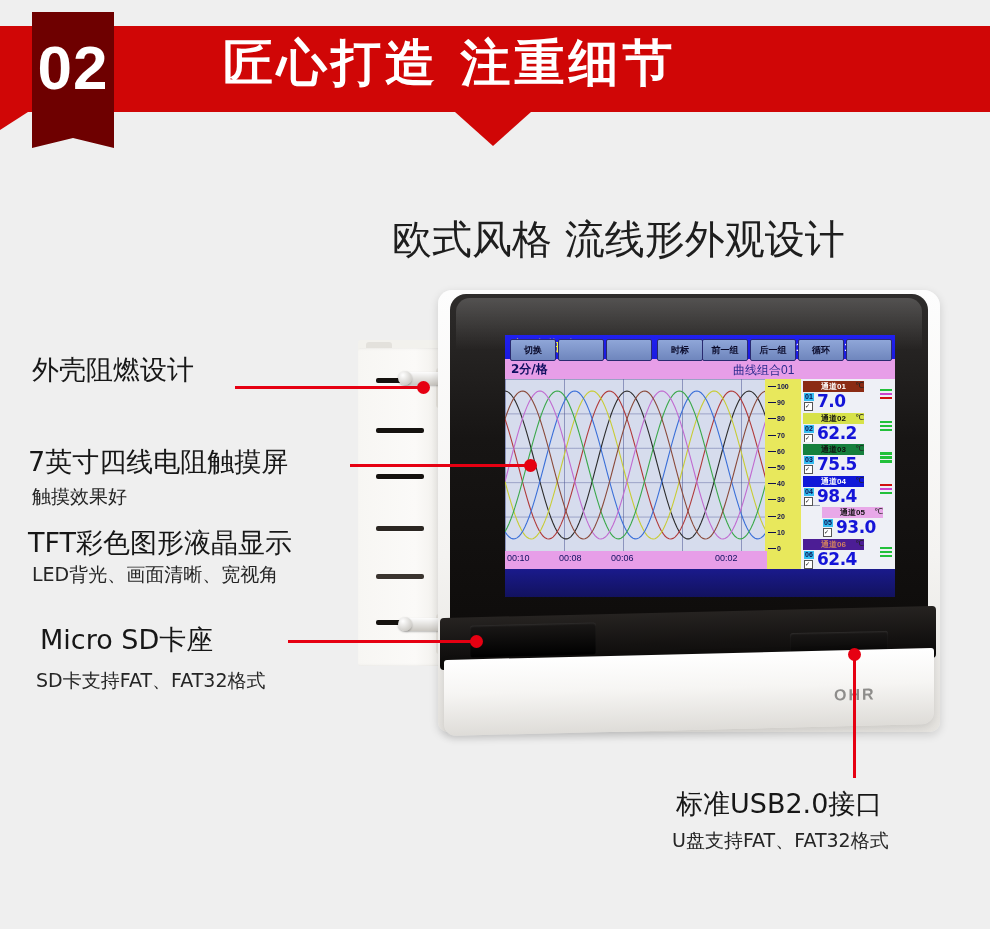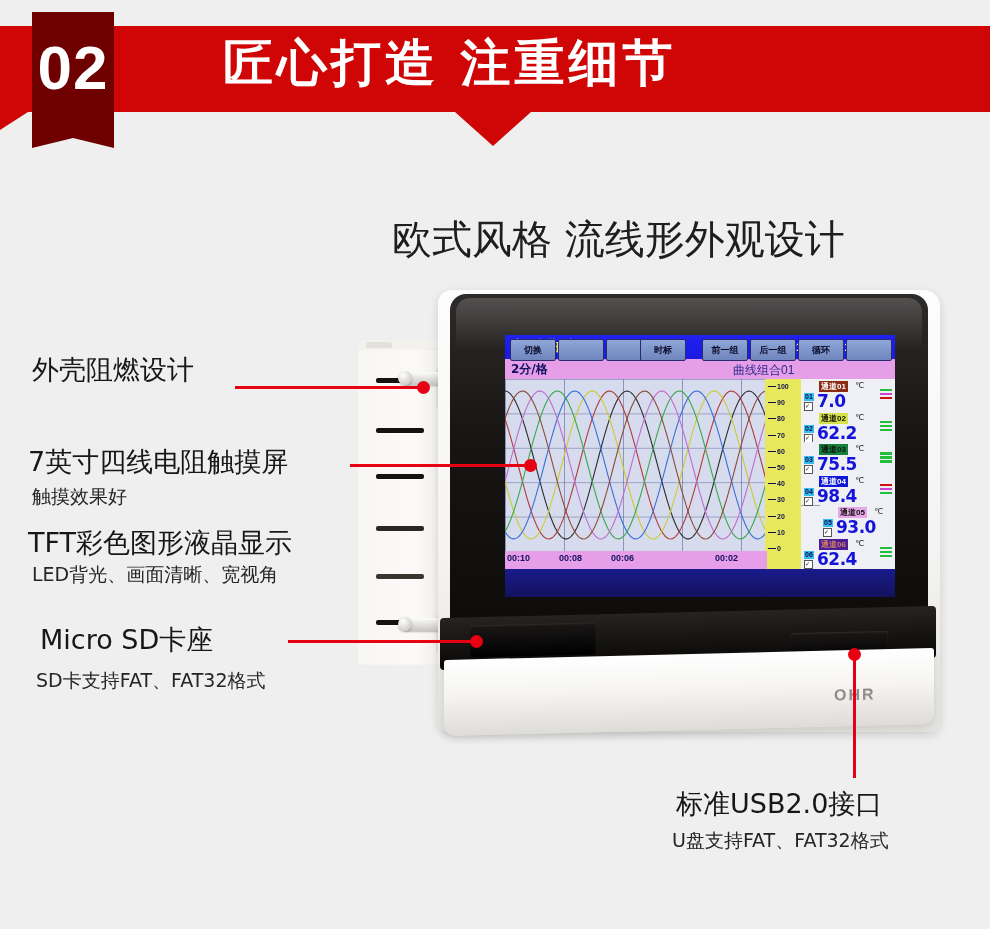--- a/index.html
+++ b/index.html
@@ -224,33 +224,33 @@
     line-height:7px;
   }
   .ytick::before{
     content:"";position:absolute;left:-9px;top:3px;width:8px;height:1px;background:#101050;
   }
   .time-axis{
     position:absolute;left:0;top:216px;width:262px;height:18px;
     background:#e79ee8;
   }
   .tlabel{
-    position:absolute;top:2px;font-size:9px;color:#101060;font-weight:bold;
+    position:absolute;top:2px;font-size:9px;color:#101060;font-weight:normal;
   }
   .chan-panel{
     position:absolute;left:296px;top:44px;width:94px;height:190px;
     background:#eef0f6;
   }
   .chan{
     position:absolute;left:0;width:94px;height:31.6px;
     border-bottom:1px solid #9aa0b5;
     background:#eef0f6;
   }
   .chan-name{
-    position:absolute;left:18px;top:2px;height:11px;padding:0 2px;
+    position:absolute;left:2px;top:2px;height:11px;padding:0 18px;
     font-size:8px;line-height:11px;font-weight:bold;
   }
   .chan-unit{
     position:absolute;left:54px;top:2px;font-size:8px;color:#222;
   }
   .chan-idx{
     position:absolute;left:3px;top:14px;font-size:7px;font-weight:bold;
     background:#35bdf0;color:#0a0a4a;padding:0 1px;line-height:8px;
   }
   .chan-chk{
@@ -459,21 +459,21 @@
               <div class="bar" style="background: rgb(34, 192, 58);"></div>
             </div>
           </div>
         </div>
 
       <div class="btnbar"></div>
       <div id="btns">
           <div class="btn" style="left: 5px; width: 44px;">切换</div>
           <div class="btn" style="left: 53px; width: 44px;"></div>
           <div class="btn" style="left: 101px; width: 44px;"></div>
-          <div class="btn" style="left: 135px; width: 44px;">时标</div>
+          <div class="btn" style="left: 152px; width: 44px;">时标</div>
           <div class="btn" style="left: 197px; width: 44px;">前一组</div>
           <div class="btn" style="left: 245px; width: 44px;">后一组</div>
           <div class="btn" style="left: 293px; width: 44px;">循环</div>
           <div class="btn" style="left: 341px; width: 44px;"></div>
         </div>
     </div>
 
     <div class="black-bar"></div>
     <div class="sd-slot"></div>
     <div class="usb-slot"></div>

